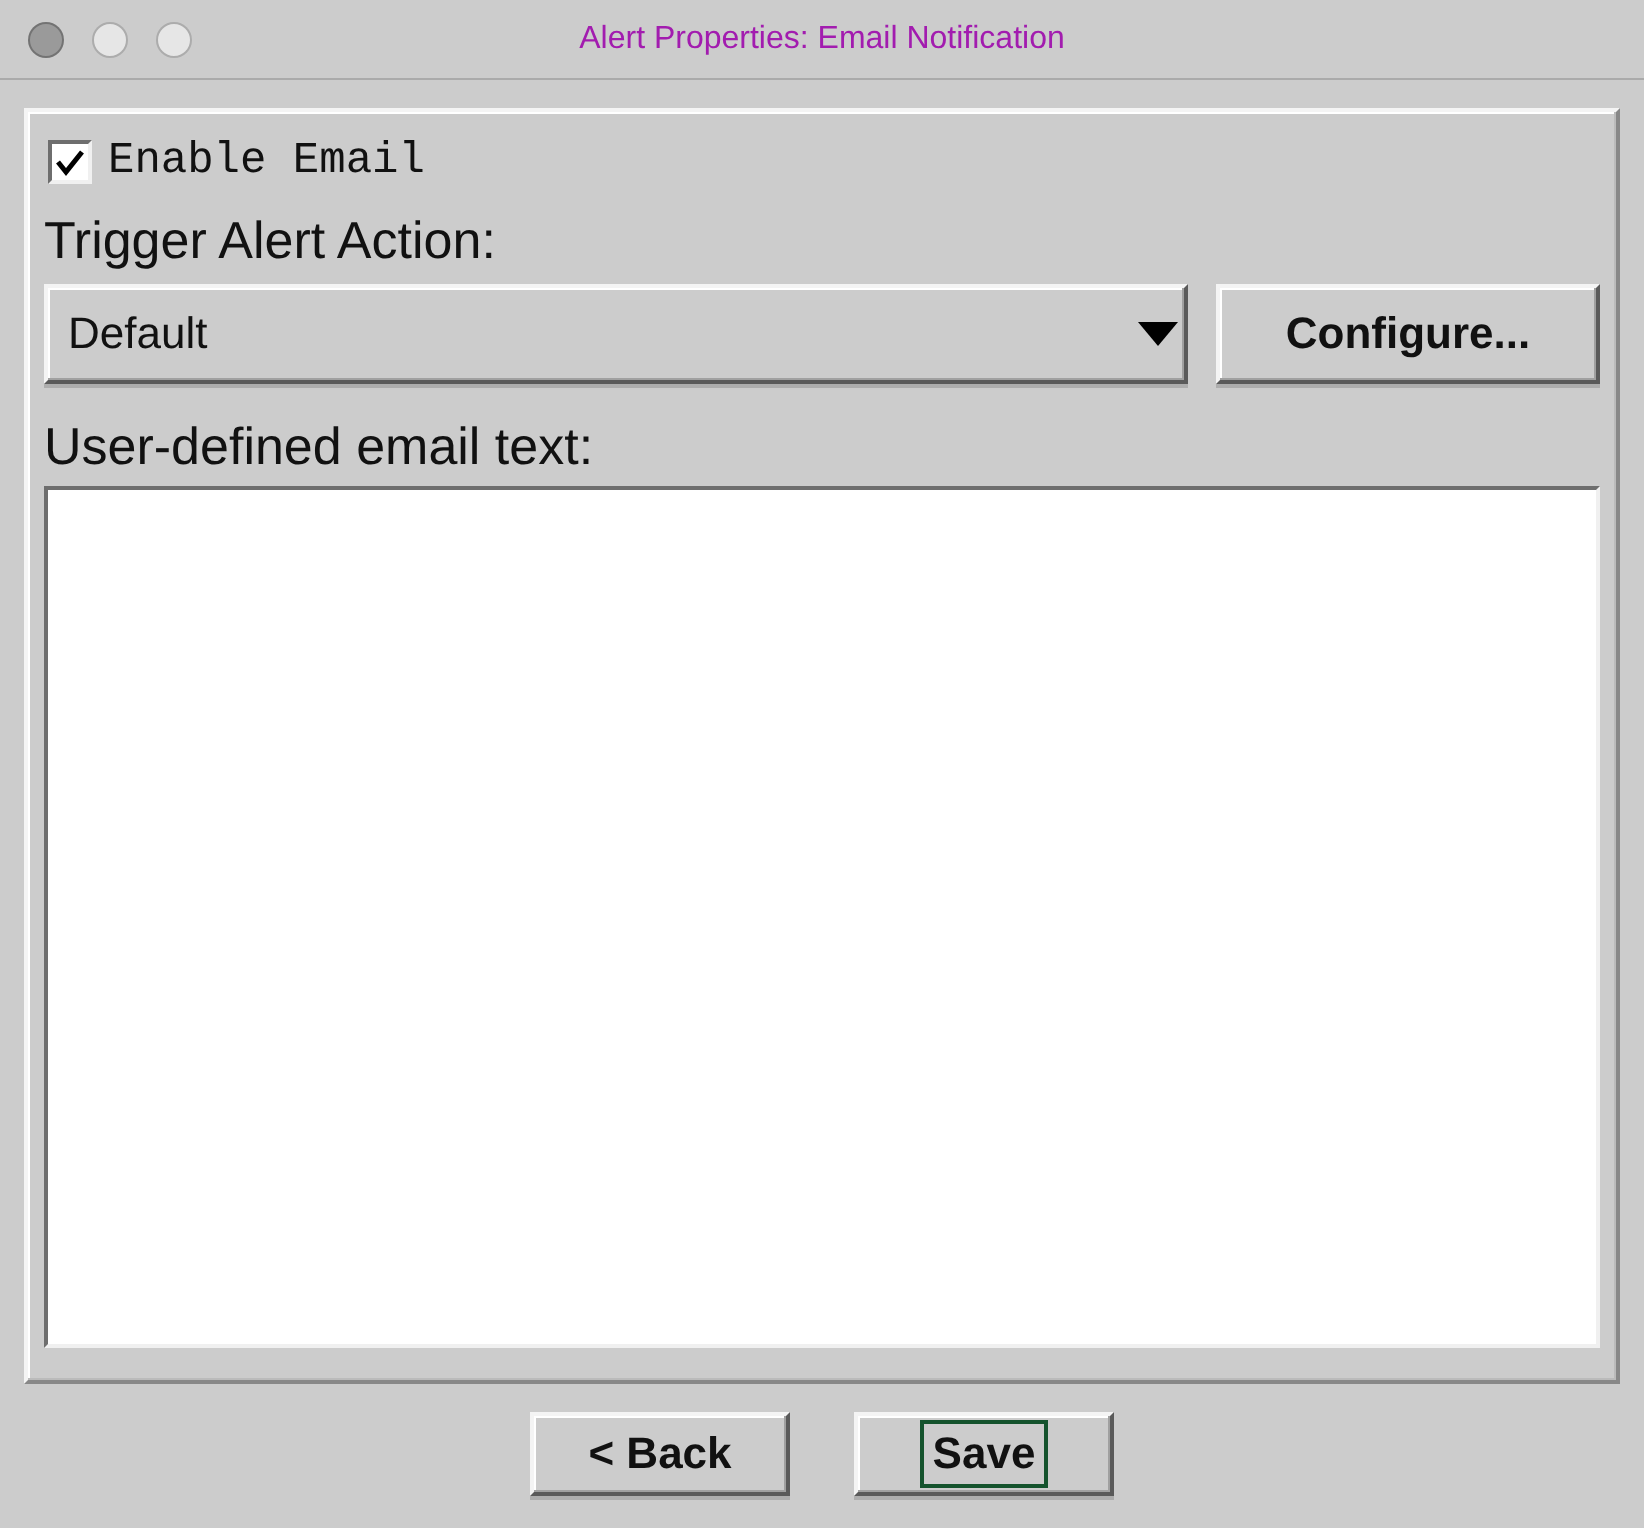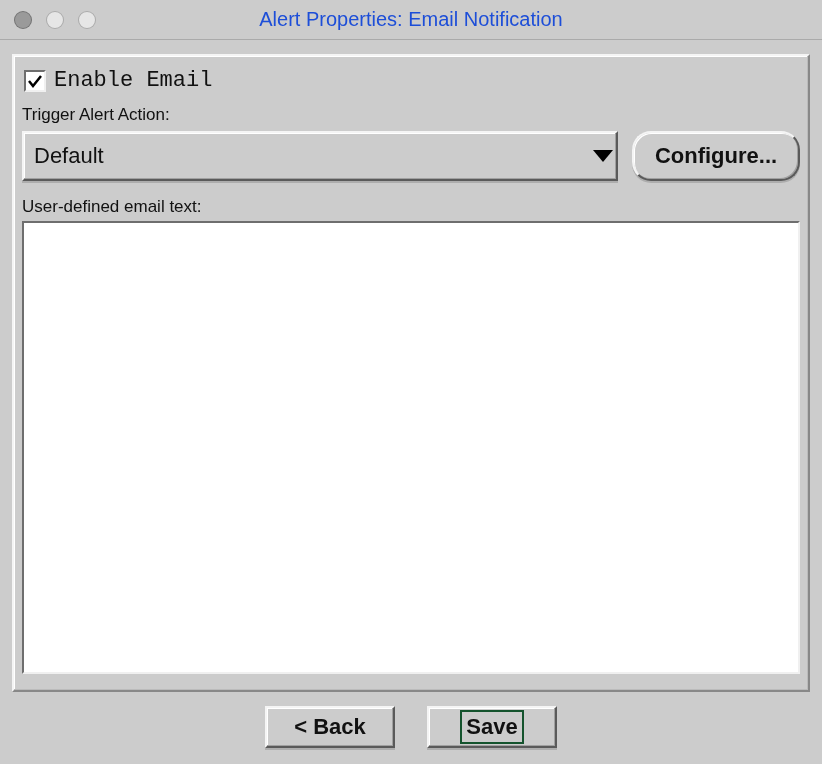--- a/index.html
+++ b/index.html
@@ -35,22 +35,22 @@
       border-radius: 50%;
       border: 1px solid rgba(0,0,0,0.25);
     }
     .traffic-light.close { background: #9a9a9a; }
     .traffic-light.min { background: #e6e6e6; }
     .traffic-light.max { background: #e6e6e6; }
     .titlebar-title {
       position: absolute;
       left: 0; right: 0;
       text-align: center;
-      font-size: 20px;
-      color: #1d4ed8;
+      font-size: 16px;
+      color: #a21caf;
       pointer-events: none;
     }
     .content {
       flex: 1;
       padding: 12px;
       padding-top: 14px;
       display: flex;
       flex-direction: column;
     }
     .panel {
@@ -81,21 +81,21 @@
       border-left-color: #6e6e6e;
       border-right-color: #f0f0f0;
       border-bottom-color: #f0f0f0;
       display: flex;
       align-items: center;
       justify-content: center;
       cursor: pointer;
     }
     .checkbox-box svg { width: 16px; height: 16px; }
     .label-text { font-size: 22px; color: #111; font-family: Liberation Mono, monospace; }
-    .field-label { font-size: 17px; color: #111; padding: 4px 0 4px 0; }
+    .field-label { font-size: 26px; color: #111; padding: 4px 0 4px 0; }
     .trigger-row {
       display: flex;
       align-items: stretch;
       gap: 14px;
       margin-top: 2px;
     }
     .select {
       flex: 1;
       height: 50px;
       background: #cccccc;
@@ -132,21 +132,21 @@
       box-shadow: inset -1px -1px 0 #a0a0a0, inset 1px 1px 0 #ffffff, 0 2px 0 rgba(0,0,0,0.15);
       display: inline-flex;
       align-items: center;
       justify-content: center;
       font-size: 22px;
       font-weight: bold;
       color: #111;
       cursor: pointer;
       user-select: none;
     }
-    .configure-btn { width: 168px; font-weight: bold; border-radius: 19px; }
+    .configure-btn { width: 192px; font-weight: bold; }
     .textarea-wrap {
       margin-top: 12px;
       flex: 1;
       display: flex;
       flex-direction: column;
     }
     .textarea {
       flex: 1;
       background: #ffffff;
       border: 2px solid;

